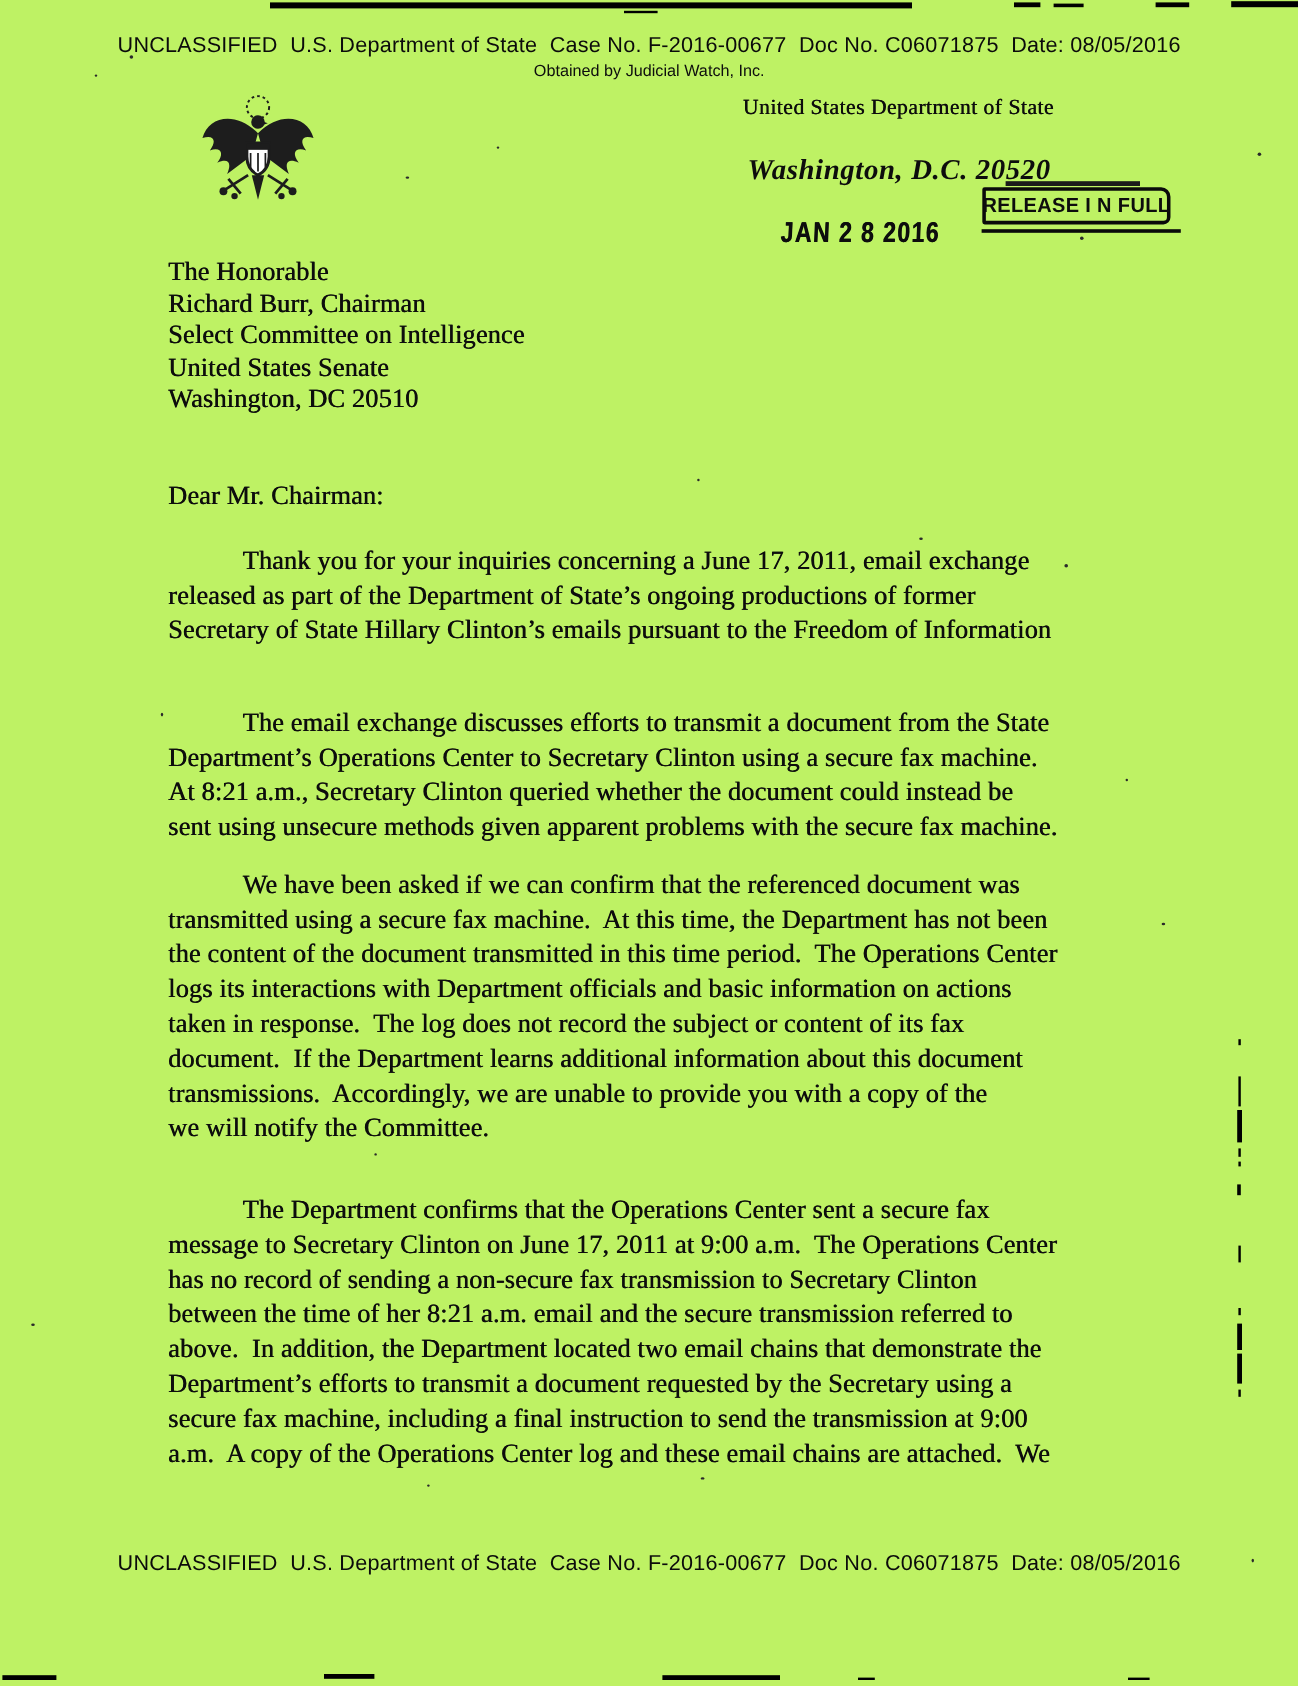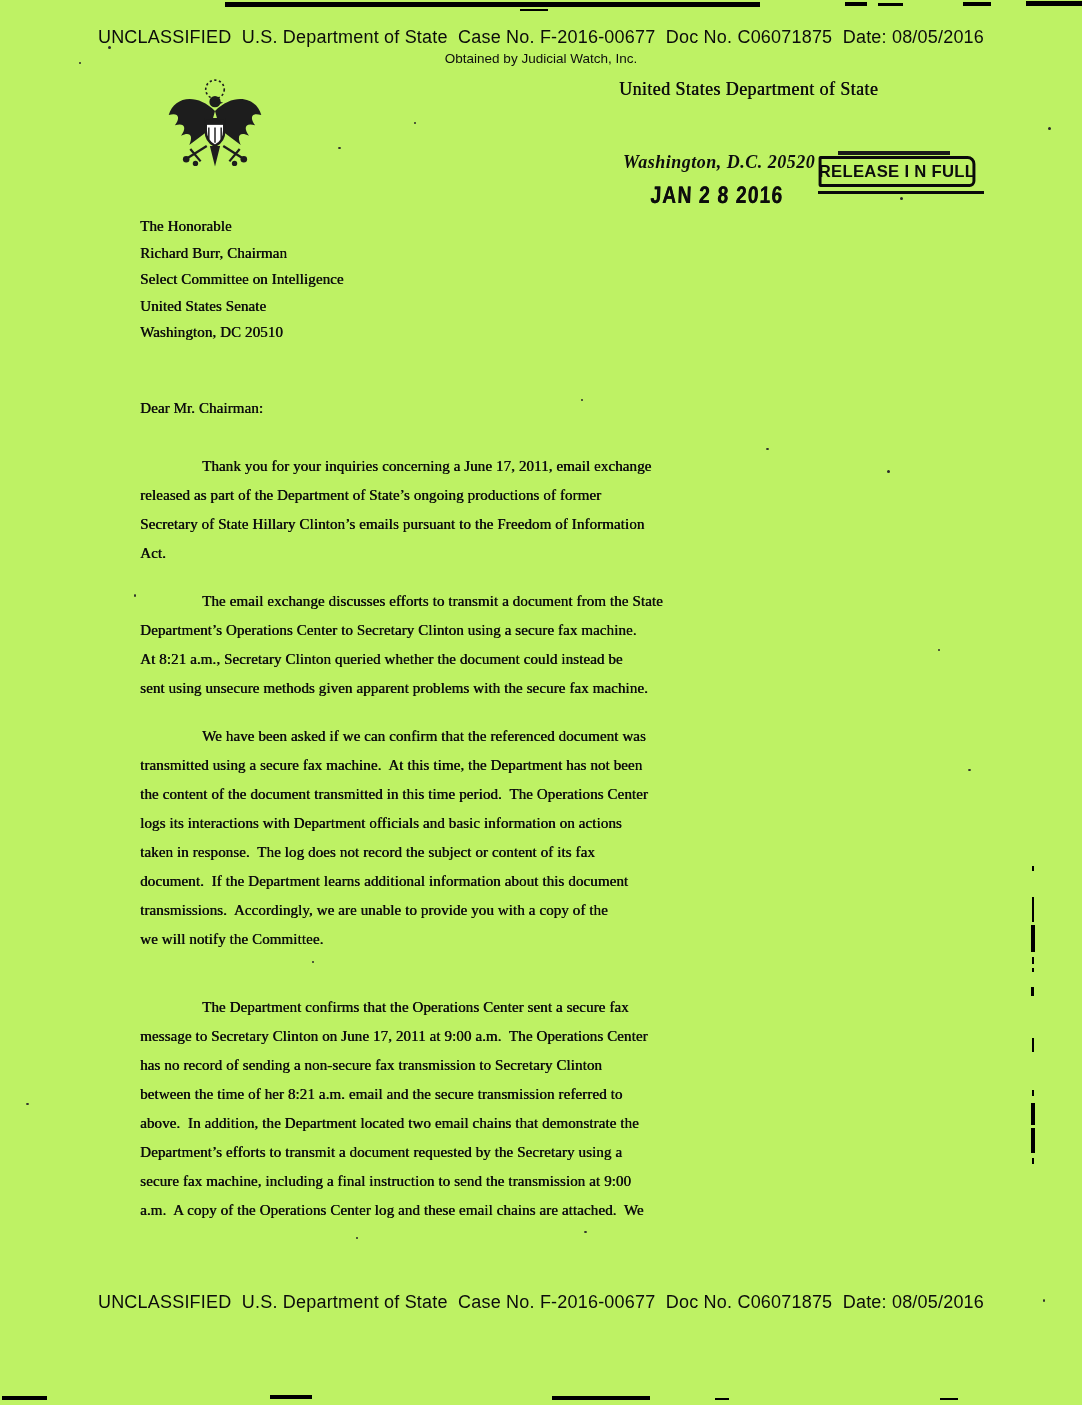--- a/index.html
+++ b/index.html
@@ -27,40 +27,40 @@
   
   .seal { position:absolute; left:163px; top:76px; width:104px; height:108px; }
   
   .lh-agency {
     position:absolute; left:619px; top:79px;
     font-size:18px; font-weight:normal; letter-spacing:0.4px;
     text-shadow:0.4px 0 0 currentColor;
   }
   .lh-city {
     position:absolute; left:623px; top:129px;
-    font-size:18px; font-style:italic; font-weight:bold; letter-spacing:0.5px;margin-top:23px;
+    font-size:24px; font-style:italic; font-weight:bold; letter-spacing:0.5px;
   }
   .stamp-box {
     position:absolute; left:817px; top:156px; width:160px; height:31px;
     border:3px solid #0a0a0a; border-radius:2px 8px 6px 2px;
     display:flex; align-items:center; justify-content:center;
     font-family:"Liberation Sans", sans-serif; font-weight:bold;
     font-size:17px; letter-spacing:0.3px; white-space:pre; transform:scaleX(0.98);
   }
   .stamp-smear { position:absolute; left:838px; top:151px; width:112px; height:4px; background:#1a1a1a; }
   .stamp-underline { position:absolute; left:818px; top:191px; width:166px; height:3px; background:#0a0a0a; }
   .date-stamp {
     position:absolute; left:651px; top:181px;
     font-family:"Liberation Sans", sans-serif; font-weight:bold; font-size:24px;
     letter-spacing:1.5px; white-space:pre;
     transform:scaleX(0.80) skewX(-3deg); transform-origin:left top;
     text-shadow:0.5px 0 0 currentColor;
   }
   
-  .letter-text { font-size:15px; text-shadow:0.45px 0 0 currentColor; letter-spacing:0.1px; }
+  .letter-text { font-size:22px; text-shadow:0.45px 0 0 currentColor; letter-spacing:0.1px; }
   .recipient { position:absolute; left:140px; top:213px; line-height:26.5px; }
   .salutation { position:absolute; left:140px; top:400px;text-align:center; }
   .para { position:absolute; left:140px; line-height:29px; }
   .p1 { top:452px; } .p2 { top:587px; } .p3 { top:722px; } .p4 { top:993px; }
   .line { white-space:pre; }
   .indent { padding-left:62px; }
 </style>
 </head>
 <body>
 
@@ -110,21 +110,20 @@
     <div class="line">United States Senate</div>
     <div class="line">Washington, DC 20510</div>
   </div>
 
   <div class="salutation letter-text">Dear Mr. Chairman:</div>
 
   <div class="para p1 letter-text">
     <div class="line indent">Thank you for your inquiries concerning a June 17, 2011, email exchange</div>
     <div class="line">released as part of the Department of State’s ongoing productions of former</div>
     <div class="line">Secretary of State Hillary Clinton’s emails pursuant to the Freedom of Information</div>
-    <div class="line">Act.</div>
   </div>
 
   <div class="para p2 letter-text">
     <div class="line indent">The email exchange discusses efforts to transmit a document from the State</div>
     <div class="line">Department’s Operations Center to Secretary Clinton using a secure fax machine.</div>
     <div class="line">At 8:21 a.m., Secretary Clinton queried whether the document could instead be</div>
     <div class="line">sent using unsecure methods given apparent problems with the secure fax machine.</div>
   </div>
 
   <div class="para p3 letter-text">

